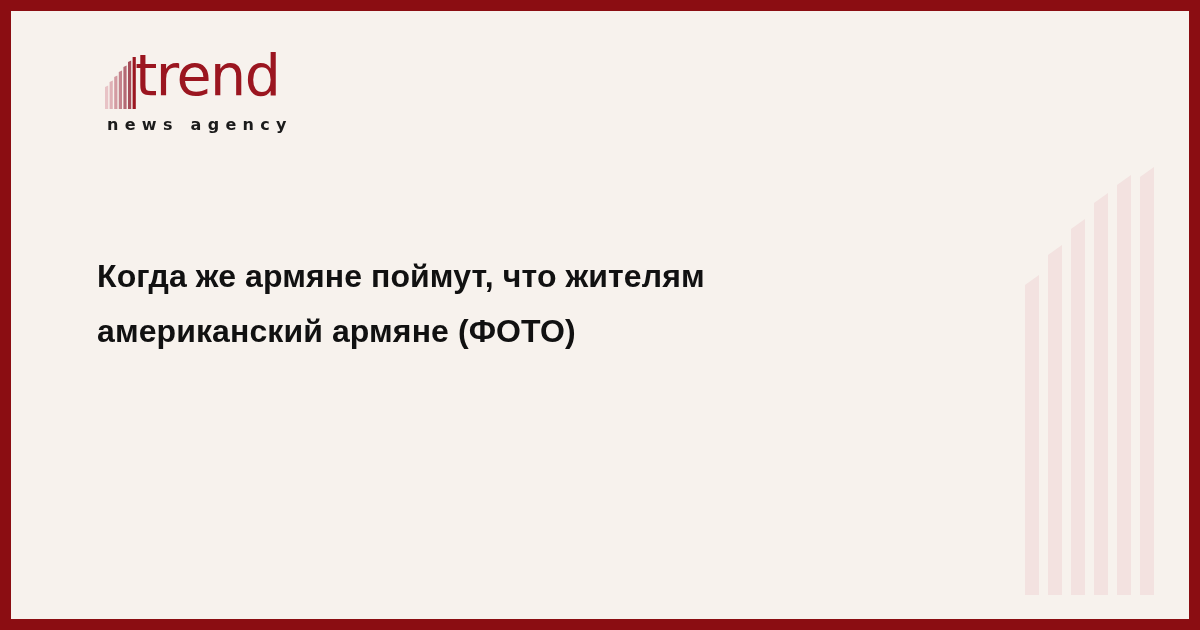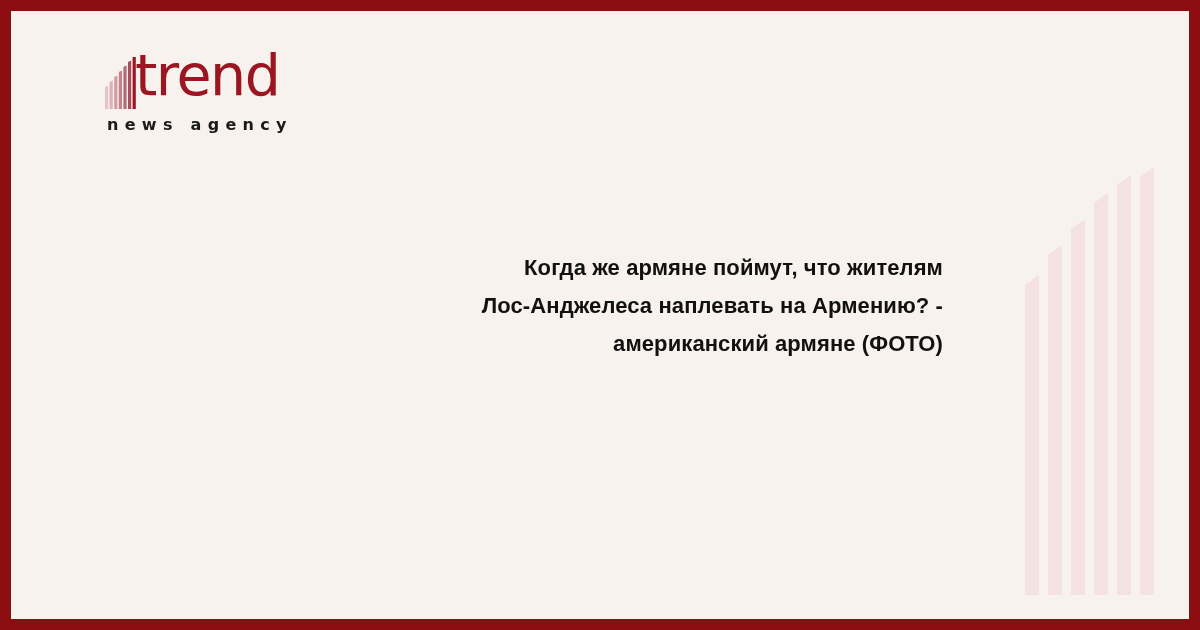--- a/index.html
+++ b/index.html
@@ -17,21 +17,20 @@
   #card {
     position: absolute;
     left: 0;
     top: 0;
     width: 1200px;
     height: 630px;
     box-sizing: border-box;
     border: 11px solid #8b0d12;
     background: #f7f2ed;
     overflow: hidden;
-    text-align: right;
   }
 
   
   #watermark {
     position: absolute;
     right: 24px;
     bottom: 24px;
     width: 140px;
     height: 428px;
     pointer-events: none;
@@ -83,26 +82,25 @@
     white-space: nowrap;
   }
 
   
   #headline {
     position: absolute;
     left: 86px;
     top: 238px;
     width: 830px;
     font-family: "Liberation Sans", sans-serif;
-    font-size: 22px;
+    font-size: 32px;
     font-weight: 700;
     line-height: 1.72;
     color: #111111;
     letter-spacing: 0.1px;
-    margin-left: 16px;
   }
   #headline .hl-line { display: block; white-space: nowrap; }
 </style>
 </head>
 <body>
 
 <div id="card">
 
   <div id="watermark">
     <svg viewBox="0 0 140 428" preserveAspectRatio="none" aria-hidden="true">
@@ -128,17 +126,16 @@
         <path d="M23,5   L23,52 L26.2,52 L26.2,3.6 Z" fill="#a64d59"></path>
         <path d="M27.6,0 L27.6,52 L30.8,52 L30.8,0 Z" fill="#9b1620"></path>
       </svg>
     </div>
     <div id="logo-word">trend</div>
     <div id="logo-sub">news agency</div>
   </div>
 
   <div id="headline">
     <span class="hl-line">Когда же армяне поймут, что жителям</span>
-    <span class="hl-line">Лос-Анджелеса наплевать на Армению? -</span>
     <span class="hl-line">американский армяне (ФОТО)</span>
   </div>
 
 </div>
 
 </body></html>

